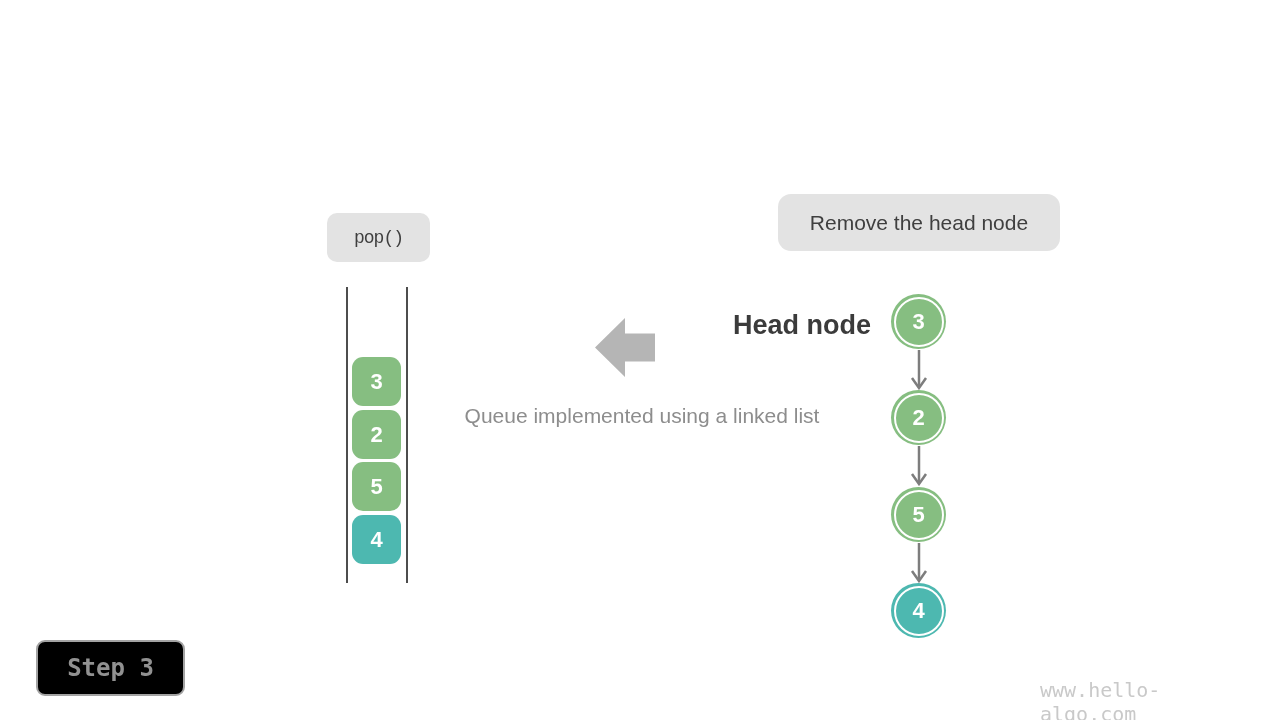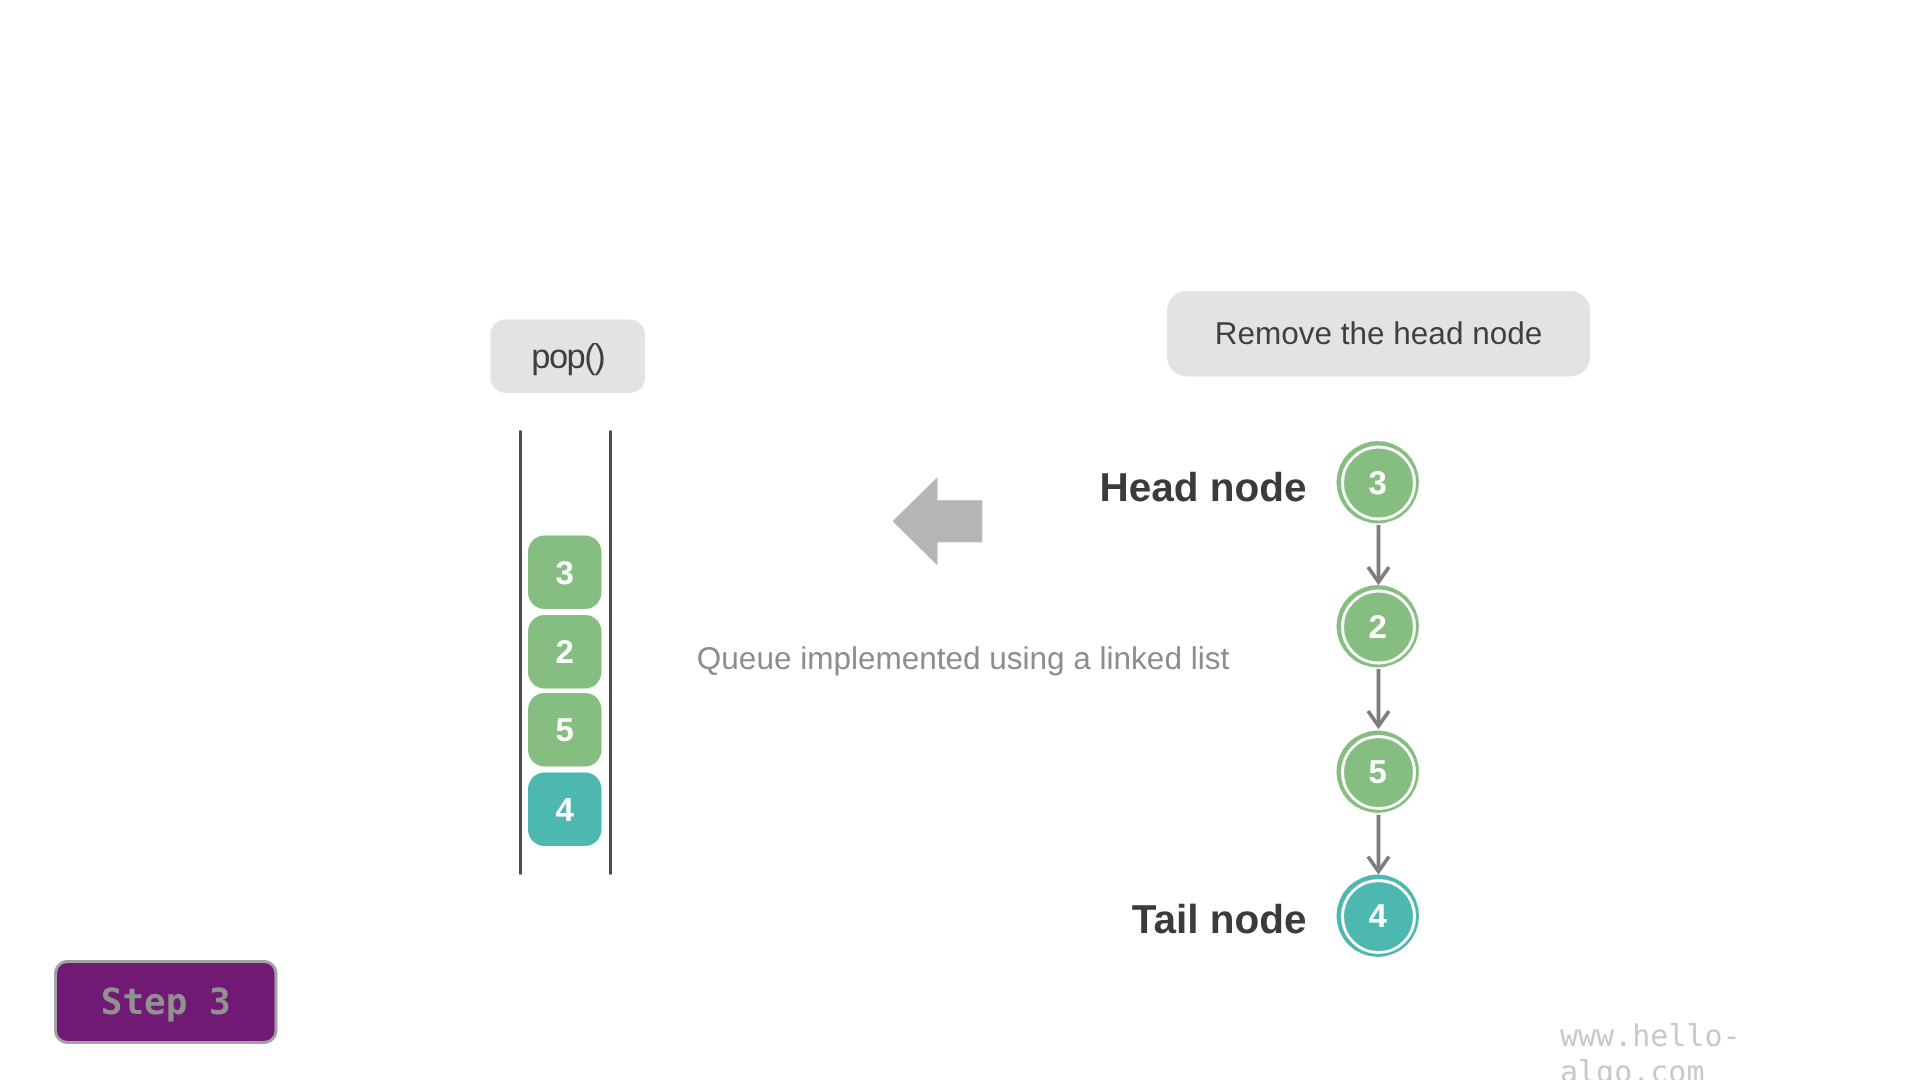--- a/index.html
+++ b/index.html
@@ -5,21 +5,21 @@
   html,body { margin:0; padding:0; }
   body { width:1280px; height:720px; background:#ffffff; font-family:"Liberation Sans", sans-serif; }
   .canvas { position:relative; width:1280px; height:720px; background:#ffffff; overflow:hidden; }
 
   
   .pill {
     position:absolute; display:flex; align-items:center; justify-content:center;
     background:var(--box-bg); color:var(--box-text); border-radius:12px;
   }
   .pill.op { left:327px; top:213px; width:103px; height:49px;
-    font-family:Liberation Sans, sans-serif; font-size:23px; letter-spacing:-1px; border-radius:10px; }
+    font-family:Liberation Mono, monospace; font-size:18px; letter-spacing:-1px; border-radius:10px; }
   .pill.annot { left:778px; top:194px; width:282px; height:57px; font-size:21px; border-radius:13px;text-align:center; }
 
   
   .rail { position:absolute; top:287px; width:2px; height:296px; background:var(--line-dark); }
   .rail.left  { left:346px; }
   .rail.right { left:406px; }
 
   
   .cell {
     position:absolute; left:352px; width:49px; height:49px; border-radius:11px;
@@ -29,21 +29,21 @@
   .cell.r0 { top:357px; } .cell.r1 { top:410px; } .cell.r2 { top:462px; } .cell.r3 { top:515px; }
   .c-green { background:var(--node-green); }
   .c-teal  { background:var(--node-teal); }
 
   
   .big-arrow { position:absolute; left:595px; top:317px; }
 
   
   .caption {
     position:absolute; left:340px; top:404px; width:604px; text-align:center;
-    color:var(--muted-text); font-size:21px;margin-top:24px;
+    color:var(--muted-text); font-size:21px;
   }
 
   
   .node {
     position:absolute; left:891px; width:55px; height:55px; border-radius:50%;
     display:flex; align-items:center; justify-content:center;
     color:#ffffff; font-size:22px; font-weight:bold;
   }
   .node::before {
     content:""; position:absolute; inset:2.5px; border:2.5px solid #ffffff; border-radius:50%;
@@ -56,21 +56,21 @@
   .side-label {
     position:absolute; left:671px; width:200px; text-align:right;
     color:var(--dark-text); font-size:27px; font-weight:bold;
   }
   .side-label.head { top:310px; }
   .side-label.tail { top:598px; }
 
   
   .step-box {
     position:absolute; left:36px; top:640px; width:145px; height:52px;
-    background:#701a75; border:2px solid var(--step-border); border-radius:9px;
+    background:#000000; border:2px solid var(--step-border); border-radius:9px;
     display:flex; align-items:center; justify-content:center;
     font-family:"DejaVu Sans Mono", monospace; font-size:24px; font-weight:bold;
     color:var(--step-text);
   }
 
   
   .watermark {
     position:absolute; left:1040px; top:678px; width:200px; text-align:left;
     font-family:"DejaVu Sans Mono", monospace; font-size:20px; color:var(--watermark-text);
   }
@@ -92,21 +92,20 @@
   <div class="cell r2 c-green">5</div>
   <div class="cell r3 c-teal">4</div>
 
   <svg class="big-arrow" width="60" height="61" viewBox="0 0 60 61">
     <polygon points="0,30.5 30,1 30,16.5 60,16.5 60,44.5 30,44.5 30,60" fill="#b5b5b5"></polygon>
   </svg>
 
   <div class="caption">Queue implemented using a linked list</div>
 
   <div class="side-label head">Head node</div>
-  <div class="side-label tail">Tail node</div>
 
   <div class="node n0 c-green">3</div>
   <div class="node n1 c-green">2</div>
   <div class="node n2 c-green">5</div>
   <div class="node n3 c-teal">4</div>
 
   <svg class="link l0" width="22" height="40" viewBox="0 0 22 40">
     <line x1="11" y1="0" x2="11" y2="36" stroke="#7d7d7d" stroke-width="2.5"></line>
     <polyline points="4,28 11,38 18,28" fill="none" stroke="#7d7d7d" stroke-width="2.5"></polyline>
   </svg>

